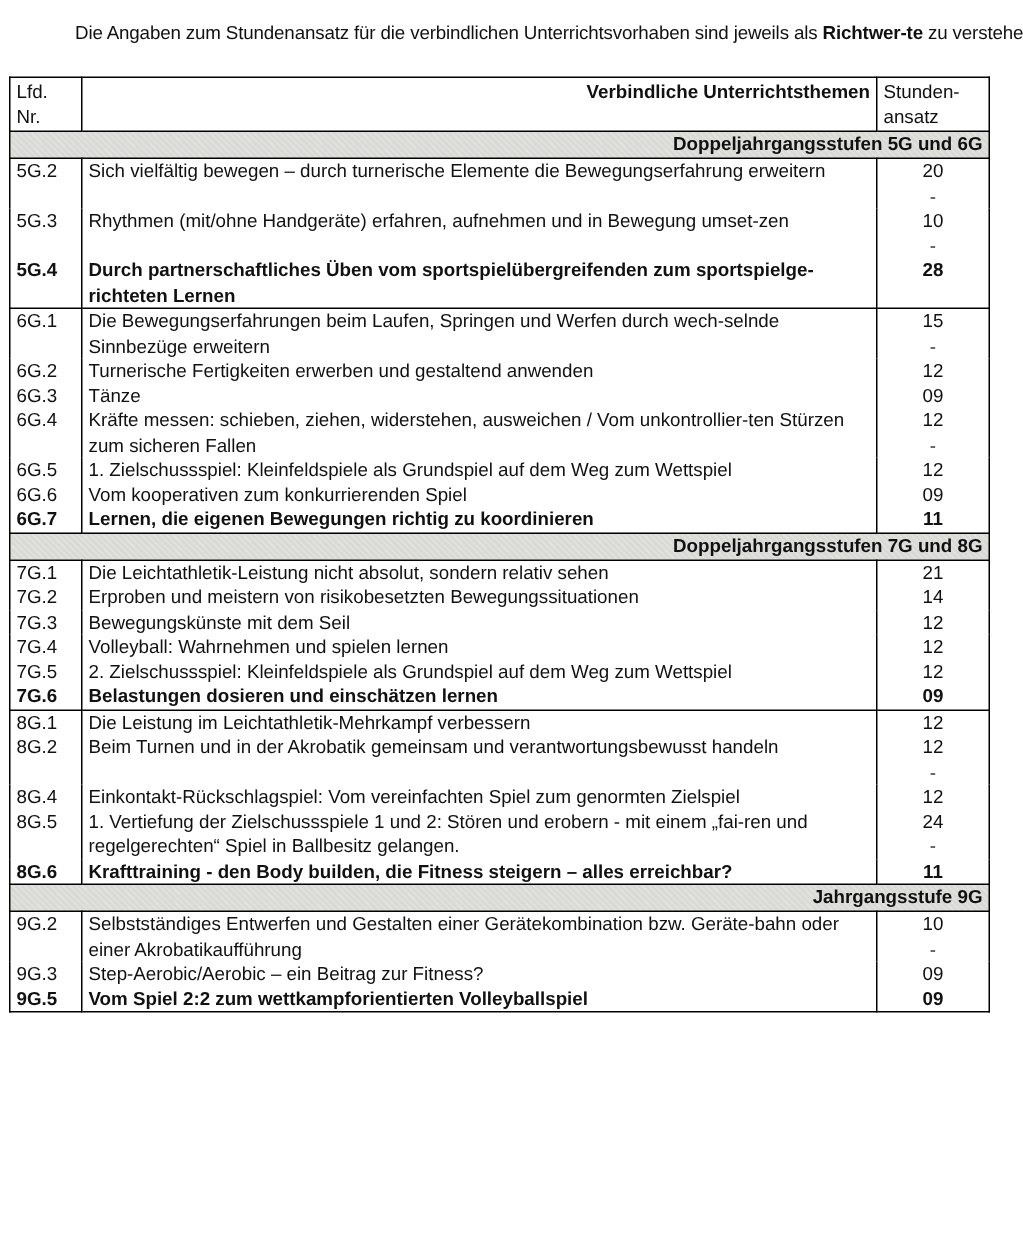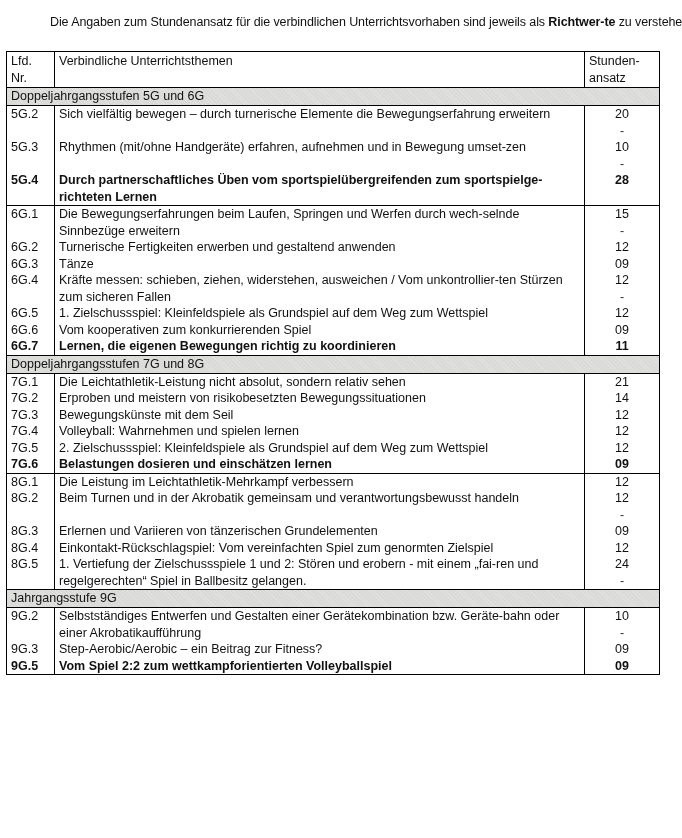--- a/index.html
+++ b/index.html
@@ -20,26 +20,26 @@
   table.plan col.c1 { width: 48px; }
   table.plan col.c2 { width: 530px; }
   table.plan col.c3 { width: 75px; }
   table.plan td, table.plan th {
     border-left: 1px solid #000; border-right: 1px solid #000;
     padding: 0 4px; vertical-align: top; font-weight: normal;
   }
   table.plan thead th {
     border: 1px solid #000; text-align: left; padding: 1px 4px 1px 4px;
   }
-  table.plan thead th.center { text-align: left; }
+  table.plan thead th.center { text-align: right; font-weight: bold; }
   tr.section td {
     border: 1px solid #000;
     background: #d9d9d6;
     background-image: repeating-linear-gradient(45deg, rgba(255,255,255,0.25) 0 1px, transparent 1px 3px);
-    text-align: left; font-weight: normal; padding: 0 4px;
+    text-align: right; font-weight: bold; padding: 0 4px;
     line-height: 17px;
   }
   tr.group-start td { border-top: 1px solid #000; }
   tr.group-end td { border-bottom: 1px solid #000; font-weight: bold; }
   td.hours { text-align: center; }
   .dash { display: block; color: #333; }
 </style>
 </head>
 <body>
 
@@ -149,33 +149,33 @@
         <td>8G.1</td>
         <td>Die Leistung im Leichtathletik-Mehrkampf verbessern</td>
         <td class="hours"><span>12</span></td>
       </tr>
       <tr>
         <td>8G.2</td>
         <td>Beim Turnen und in der Akrobatik gemeinsam und verantwortungsbewusst handeln</td>
         <td class="hours"><span>12</span><span class="dash">-</span></td>
       </tr>
       <tr>
-        <td>8G.3</td>
-        <td>Erlernen und Variieren von tänzerischen Grundelementen</td>
-        <td class="hours"><span>09</span></td>
-      </tr>
-      <tr>
         <td>8G.4</td>
         <td>Einkontakt-Rückschlagspiel: Vom vereinfachten Spiel zum genormten Zielspiel</td>
         <td class="hours"><span>12</span></td>
       </tr>
       <tr>
         <td>8G.5</td>
         <td>1. Vertiefung der Zielschussspiele 1 und 2: Stören und erobern - mit einem „fai-ren und regelgerechten“ Spiel in Ballbesitz gelangen.</td>
         <td class="hours"><span>24</span><span class="dash">-</span></td>
+      </tr>
+      <tr class="group-end">
+        <td>8G.6</td>
+        <td>Krafttraining - den Body builden, die Fitness steigern – alles erreichbar?</td>
+        <td class="hours"><span>11</span></td>
       </tr>
       <tr class="section">
         <td colspan="3">Jahrgangsstufe 9G</td>
       </tr>
       <tr>
         <td>9G.2</td>
         <td>Selbstständiges Entwerfen und Gestalten einer Gerätekombination bzw. Geräte-bahn oder einer Akrobatikaufführung</td>
         <td class="hours"><span>10</span><span class="dash">-</span></td>
       </tr>
       <tr>

